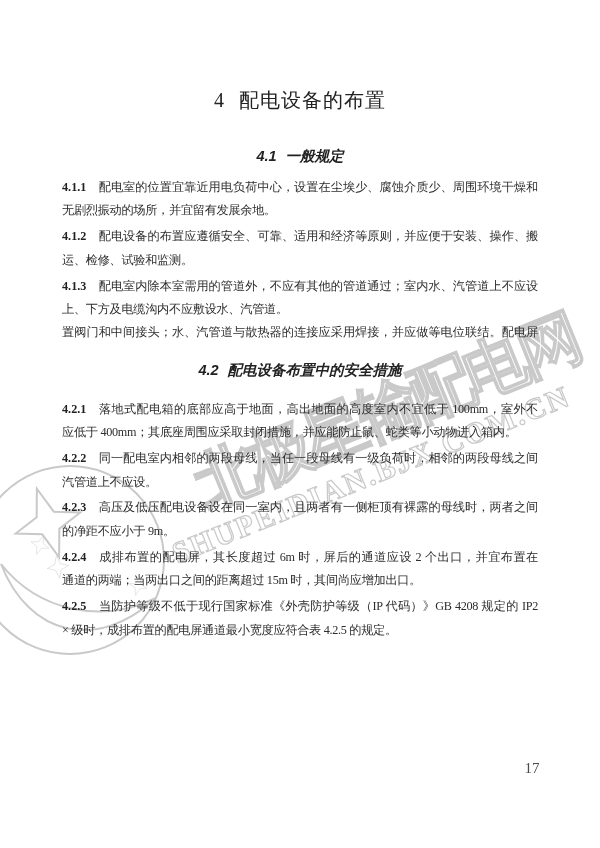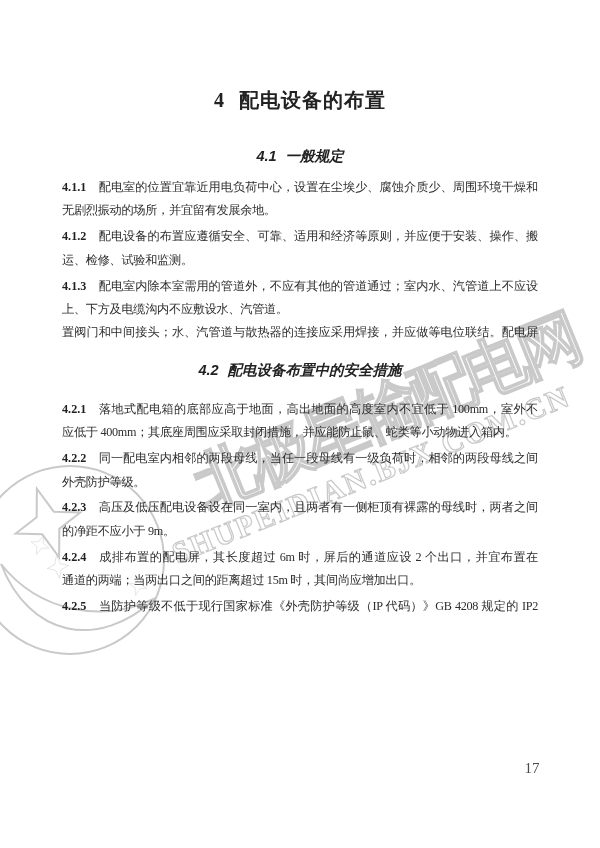--- a/index.html
+++ b/index.html
@@ -21,21 +21,21 @@
     color:transparent;-webkit-text-stroke:1.6px #c9c9c9;
   }
   .wm-en{
     margin-left:-48px;margin-top:2px;
     font-size:30px;font-weight:bold;line-height:32px;letter-spacing:2px;
     color:transparent;-webkit-text-stroke:1.2px #c9c9c9;
   }
   
   .content{position:absolute;left:62px;top:86px;width:476px;z-index:1;}
   .title{
-    margin:0;text-align:center;font-size:20px;font-weight:bold;color:#222;
+    margin:0;text-align:center;font-size:20px;font-weight:normal;color:#222;
     height:28px;line-height:28px;letter-spacing:1px;
   }
   .title .tnum{margin-right:14px;}
   .sec-heading{
     margin:0;text-align:center;font-weight:bold;color:#222;
     font-size:14.5px;height:20px;line-height:20px;
     font-family:"Liberation Sans","DejaVu Sans",sans-serif;
     font-style:italic;
   }
   .h41{margin-top:32px;margin-bottom:10px;}
@@ -103,35 +103,36 @@
 
     <div class="clauses">
 
       <div class="clause">
         <div class="cline fill"><b class="cnum">4.2.1</b><span>落地式配电箱的底部应高于地面，高出地面的高度室内不宜低于 100mm，室外不</span></div>
         <div class="cline">应低于 400mm；其底座周围应采取封闭措施，并应能防止鼠、蛇类等小动物进入箱内。</div>
       </div>
 
       <div class="clause">
         <div class="cline fill"><b class="cnum">4.2.2</b><span>同一配电室内相邻的两段母线，当任一段母线有一级负荷时，相邻的两段母线之间</span></div>
-        <div class="cline">外壳防护等级。</div>
+        <div class="cline">汽管道上不应设。</div>
       </div>
 
       <div class="clause">
         <div class="cline fill"><b class="cnum">4.2.3</b><span>高压及低压配电设备设在同一室内，且两者有一侧柜顶有裸露的母线时，两者之间</span></div>
         <div class="cline">的净距不应小于 9m。</div>
       </div>
 
       <div class="clause">
         <div class="cline fill"><b class="cnum">4.2.4</b><span>成排布置的配电屏，其长度超过 6m 时，屏后的通道应设 2 个出口，并宜布置在</span></div>
         <div class="cline">通道的两端；当两出口之间的距离超过 15m 时，其间尚应增加出口。</div>
       </div>
 
       <div class="clause">
         <div class="cline fill"><b class="cnum">4.2.5</b><span>当防护等级不低于现行国家标准《外壳防护等级（IP 代码）》GB 4208 规定的 IP2</span></div>
+        <div class="cline">× 级时，成排布置的配电屏通道最小宽度应符合表 4.2.5 的规定。</div>
       </div>
 
     </div>
   </div>
 
   <div class="pageno">17</div>
 
 </div>
 
 </body></html>

